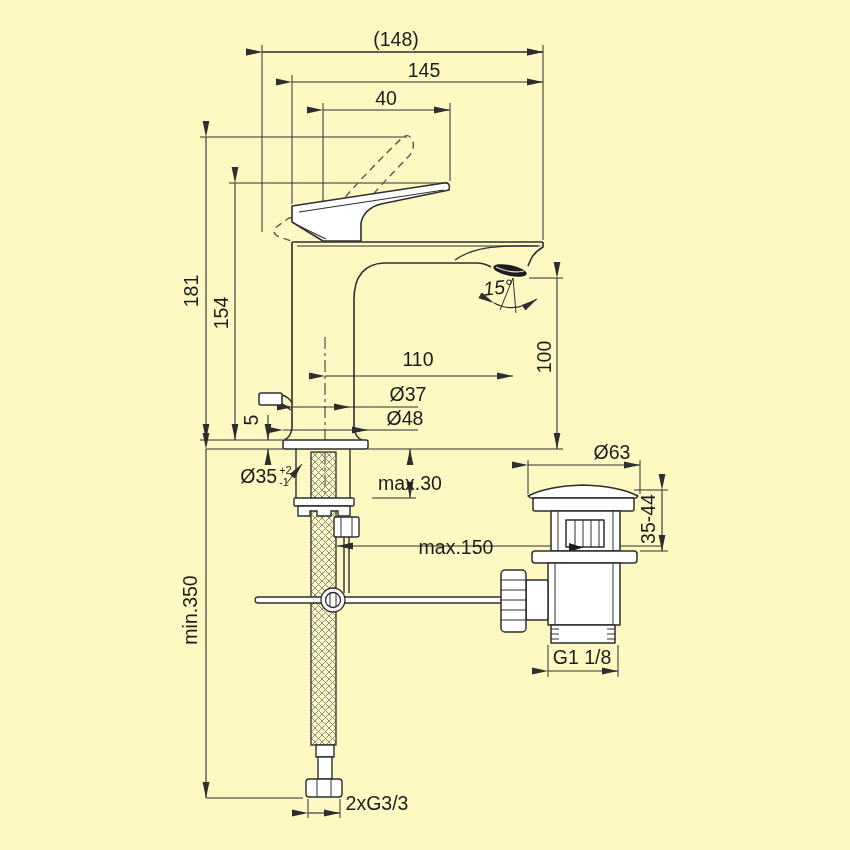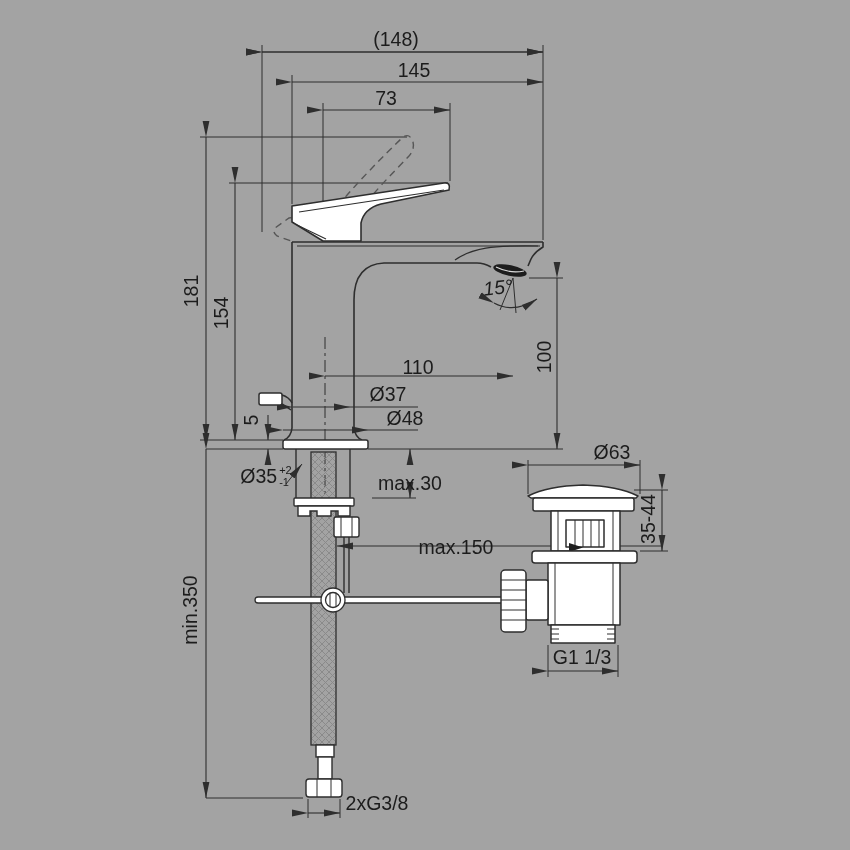--- a/index.html
+++ b/index.html
@@ -1,16 +1,16 @@
 <!DOCTYPE html>
 <html><head>
 <meta charset="utf-8">
 <style>
   html,body{margin:0;padding:0;background:#fff;}
-  .sheet{position:relative;width:850px;height:850px;background:#a3a3a3;overflow:hidden;
+  .sheet{position:relative;width:850px;height:850px;background:#fef9c3;overflow:hidden;
          font-family:"Liberation Sans", sans-serif;}
   .sheet svg{position:absolute;left:0;top:0;}
   .lbl{position:absolute;font-size:19.5px;color:#1c1c1c;white-space:nowrap;line-height:1;
        transform:translate(-50%,-50%);}
   .rot{transform:translate(-50%,-50%) rotate(-90deg);}
   .ital{font-style:italic;transform:translate(-50%,-50%) rotate(-6deg);}
   .tol{display:inline-flex;flex-direction:column;font-size:11px;line-height:1.05;
        vertical-align:middle;margin-left:2px;}
   .dia35wrap{display:flex;align-items:center;}
 </style>
@@ -149,40 +149,40 @@
     <path d="M555,563 V625 M613,563 V625" stroke-width="1"></path>
     <rect x="526" y="580" width="22" height="40" rx="2"></rect>
     <rect x="501" y="570" width="25" height="62" rx="4"></rect>
     <path d="M501,580 H526 M501,590 H526 M501,600 H526 M501,610 H526 M501,620 H526" stroke-width="1"></path>
     <rect x="551" y="625" width="64" height="18"></rect>
     <path d="M551,629 h8 M551,634 h8 M551,639 h8 M607,629 h8 M607,634 h8 M607,639 h8" stroke-width="1"></path>
   </g>
 </svg>
 
 <div class="lbl" style="left:396px;top:40px">(148)</div>
-<div class="lbl" style="left:414px;top:71px">145</div>
-<div class="lbl" style="left:386px;top:99px">73</div>
+<div class="lbl" style="left:424px;top:71px">145</div>
+<div class="lbl" style="left:386px;top:99px">40</div>
 <div class="lbl rot" style="left:192px;top:291px">181</div>
 <div class="lbl rot" style="left:222px;top:313px">154</div>
 <div class="lbl ital" style="left:498px;top:288px">15°</div>
-<div class="lbl" style="left:418px;top:368px">110</div>
+<div class="lbl" style="left:418px;top:360px">110</div>
 <div class="lbl rot" style="left:545px;top:357px">100</div>
-<div class="lbl" style="left:388px;top:395px">Ø37</div>
+<div class="lbl" style="left:408px;top:395px">Ø37</div>
 <div class="lbl" style="left:405px;top:419px">Ø48</div>
 <div class="lbl rot" style="left:252px;top:420px">5</div>
 <div class="lbl" style="left:266px;top:477px">
   <span class="dia35wrap">
     <span>Ø35</span>
     <span class="tol">
       <span>+2</span>
       <span>-1</span>
     </span>
   </span>
 </div>
 <div class="lbl" style="left:410px;top:484px">max.30</div>
 <div class="lbl" style="left:612px;top:453px">Ø63</div>
 <div class="lbl rot" style="left:649px;top:519px">35-44</div>
 <div class="lbl" style="left:456px;top:548px">max.150</div>
 <div class="lbl rot" style="left:191px;top:610px">min.350</div>
-<div class="lbl" style="left:582px;top:658px">G1 1/3</div>
-<div class="lbl" style="left:377px;top:804px">2xG3/8</div>
+<div class="lbl" style="left:582px;top:658px">G1 1/8</div>
+<div class="lbl" style="left:377px;top:804px">2xG3/3</div>
 
 </div>
 
 </body></html>

